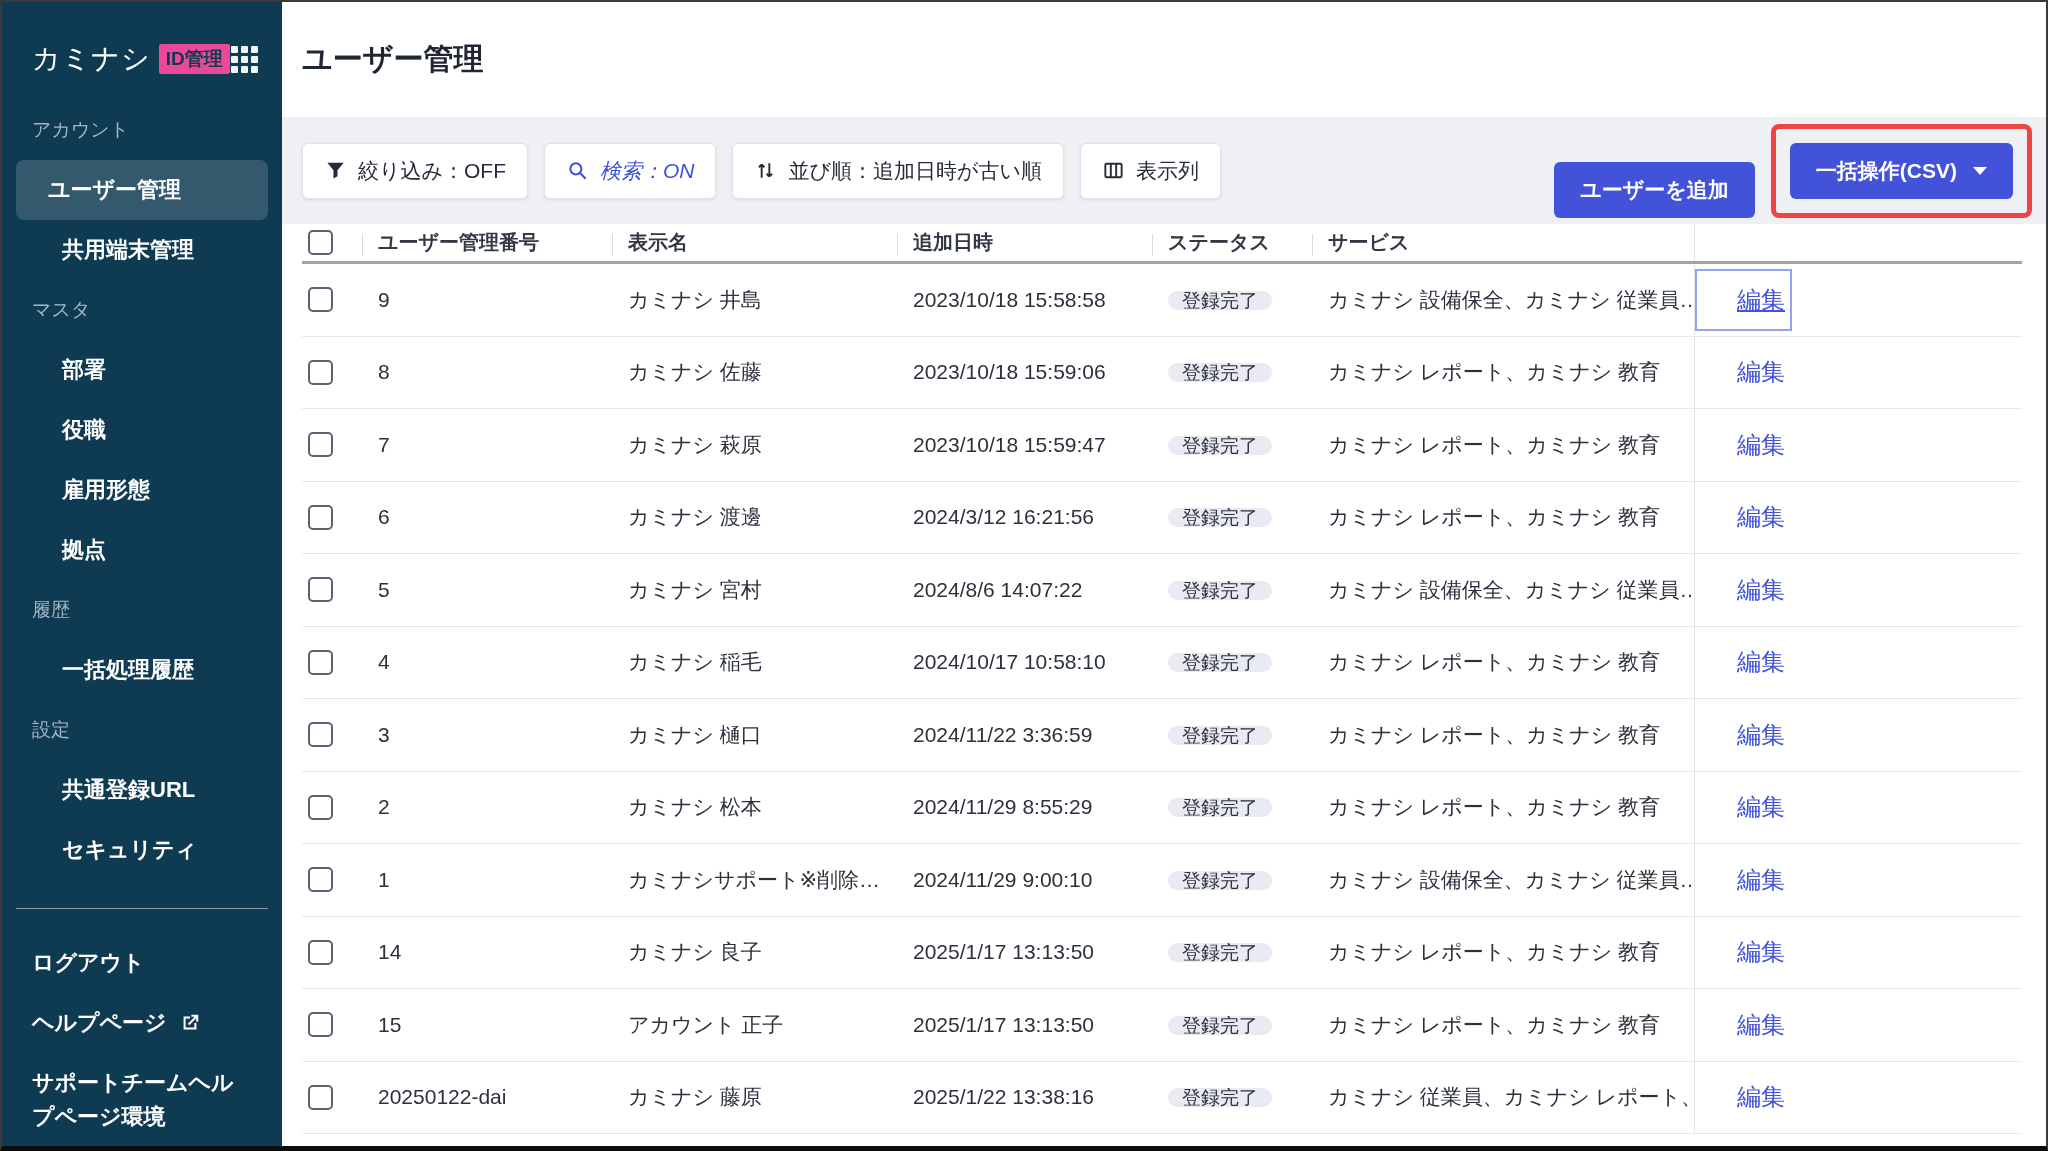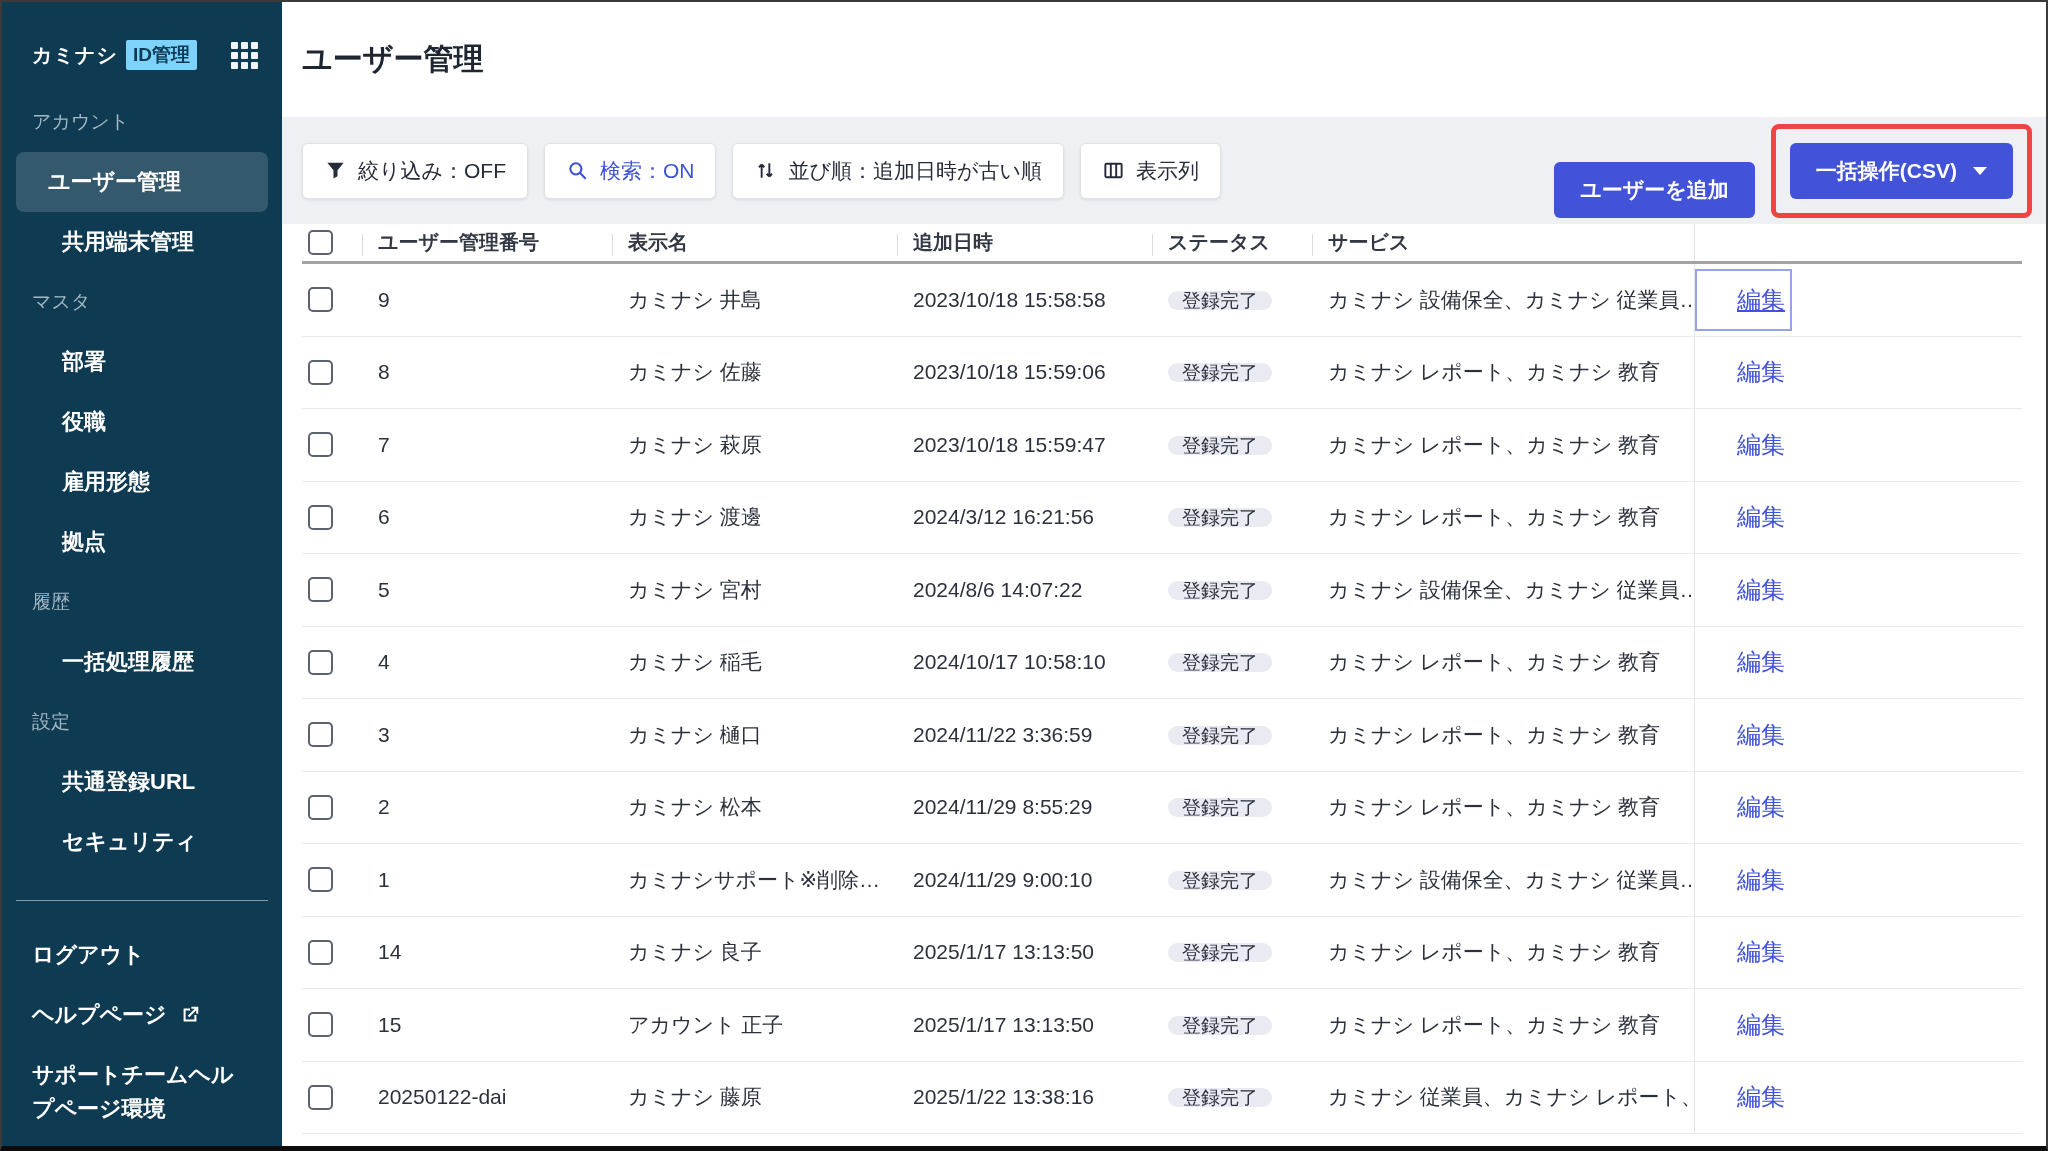--- a/index.html
+++ b/index.html
@@ -3,43 +3,43 @@
 <meta charset="utf-8">
 <style>
   * { margin:0; padding:0; box-sizing:border-box; }
   body { font-family:"Liberation Sans","DejaVu Sans",sans-serif; background:#fff; }
   .frame{ width:2048px; height:1151px; display:flex; overflow:hidden;
           border:2px solid #3a3a3a; border-bottom:5px solid #0c0c0c; background:#fff; }
 
   
   .sidebar{ width:280px; min-width:280px; background:#0e3a52; color:#fff; display:flex; flex-direction:column; }
   .logo-row{ display:flex; align-items:center; padding:38px 24px 0 30px; }
-  .brand{ font-size:20px; font-weight:700; letter-spacing:1px; }
-  .badge{ background:#7dd3fc; color:#0e3a52; font-size:19px; font-weight:800; padding:2px 7px; margin-left:8px; border-radius:2px; }
+  .brand{ font-size:28px; font-weight:400; letter-spacing:1px; }
+  .badge{ background:#ec4899; color:#0e3a52; font-size:19px; font-weight:800; padding:2px 7px; margin-left:8px; border-radius:2px; }
   .apps-icon{ margin-left:auto; width:27px; height:27px; display:grid; grid-template-columns:repeat(3,7px); grid-template-rows:repeat(3,7px); gap:3px; cursor:pointer; }
   .apps-icon i{ background:#f2f5f7; display:block; border-radius:1px; }
   .side-nav{ margin-top:22px; }
   .side-label{ height:60px; display:flex; align-items:center; padding-left:30px; font-size:19px; color:#a4b8c4; }
   .side-item{ height:60px; display:flex; align-items:center; padding-left:46px; font-size:22px; font-weight:700; color:#fff; cursor:pointer; margin:0 14px; border-radius:8px; }
   .side-item.active{ background:rgba(255,255,255,0.16); padding-left:32px; }
   .side-divider{ border-top:1px solid rgba(255,255,255,0.5); margin:28px 14px 10px 14px; }
   .side-footer{ margin-top:14px; }
   .foot-item{ display:flex; align-items:center; padding:13px 30px; font-size:22px; font-weight:700; line-height:34px; cursor:pointer; }
   .foot-item .ext{ margin-left:12px; display:inline-flex; }
 
   
   .main{ flex:1; display:flex; flex-direction:column; background:#fff; min-width:0; }
   .title-row{ height:115px; display:flex; align-items:center; padding-left:20px; background:#fff; }
   .page-title{ font-size:30px; font-weight:800; color:#1e2631; }
 
   .toolbar{ height:107px; background:#eef0f3; display:flex; align-items:center; padding:0 14px 0 20px;gap:10px; }
   .tb-left{ display:flex; gap:16px; }
   .tb-btn{ height:56px; background:#fff; border:1px solid #e0e2e6; border-radius:6px; box-shadow:0 1px 3px rgba(20,30,60,.10);
            display:flex; align-items:center; gap:11px; padding:0 21px; font-size:21px; color:#252b38; cursor:pointer; white-space:nowrap; }
-  .tb-btn.blue{ color:#3d52d8; }
+  .tb-btn.blue{ color:#3d52d8;font-style:italic; }
   .tb-btn svg{ flex:none; }
   .tb-right{ margin-left:auto; display:flex; align-items:flex-end; }
   .btn-primary{ height:56px; background:#4353d9; color:#fff; border:none; border-radius:6px; font-size:21px; font-weight:700;
                 padding:0 26px; cursor:pointer; display:flex; align-items:center; font-family:inherit; }
   .red-wrap{ border:5px solid #ef4444; border-radius:8px; padding:14px; margin-left:16px; }
   .caret{ width:0; height:0; border-left:7px solid transparent; border-right:7px solid transparent; border-top:8px solid #fff; margin-left:16px; }
 
   
   .table{ margin-left:20px; width:1720px; }
   .trow, .thead{ display:grid; grid-template-columns:60px 250px 285px 255px 160px 382px 98px 1fr; align-items:center; }

